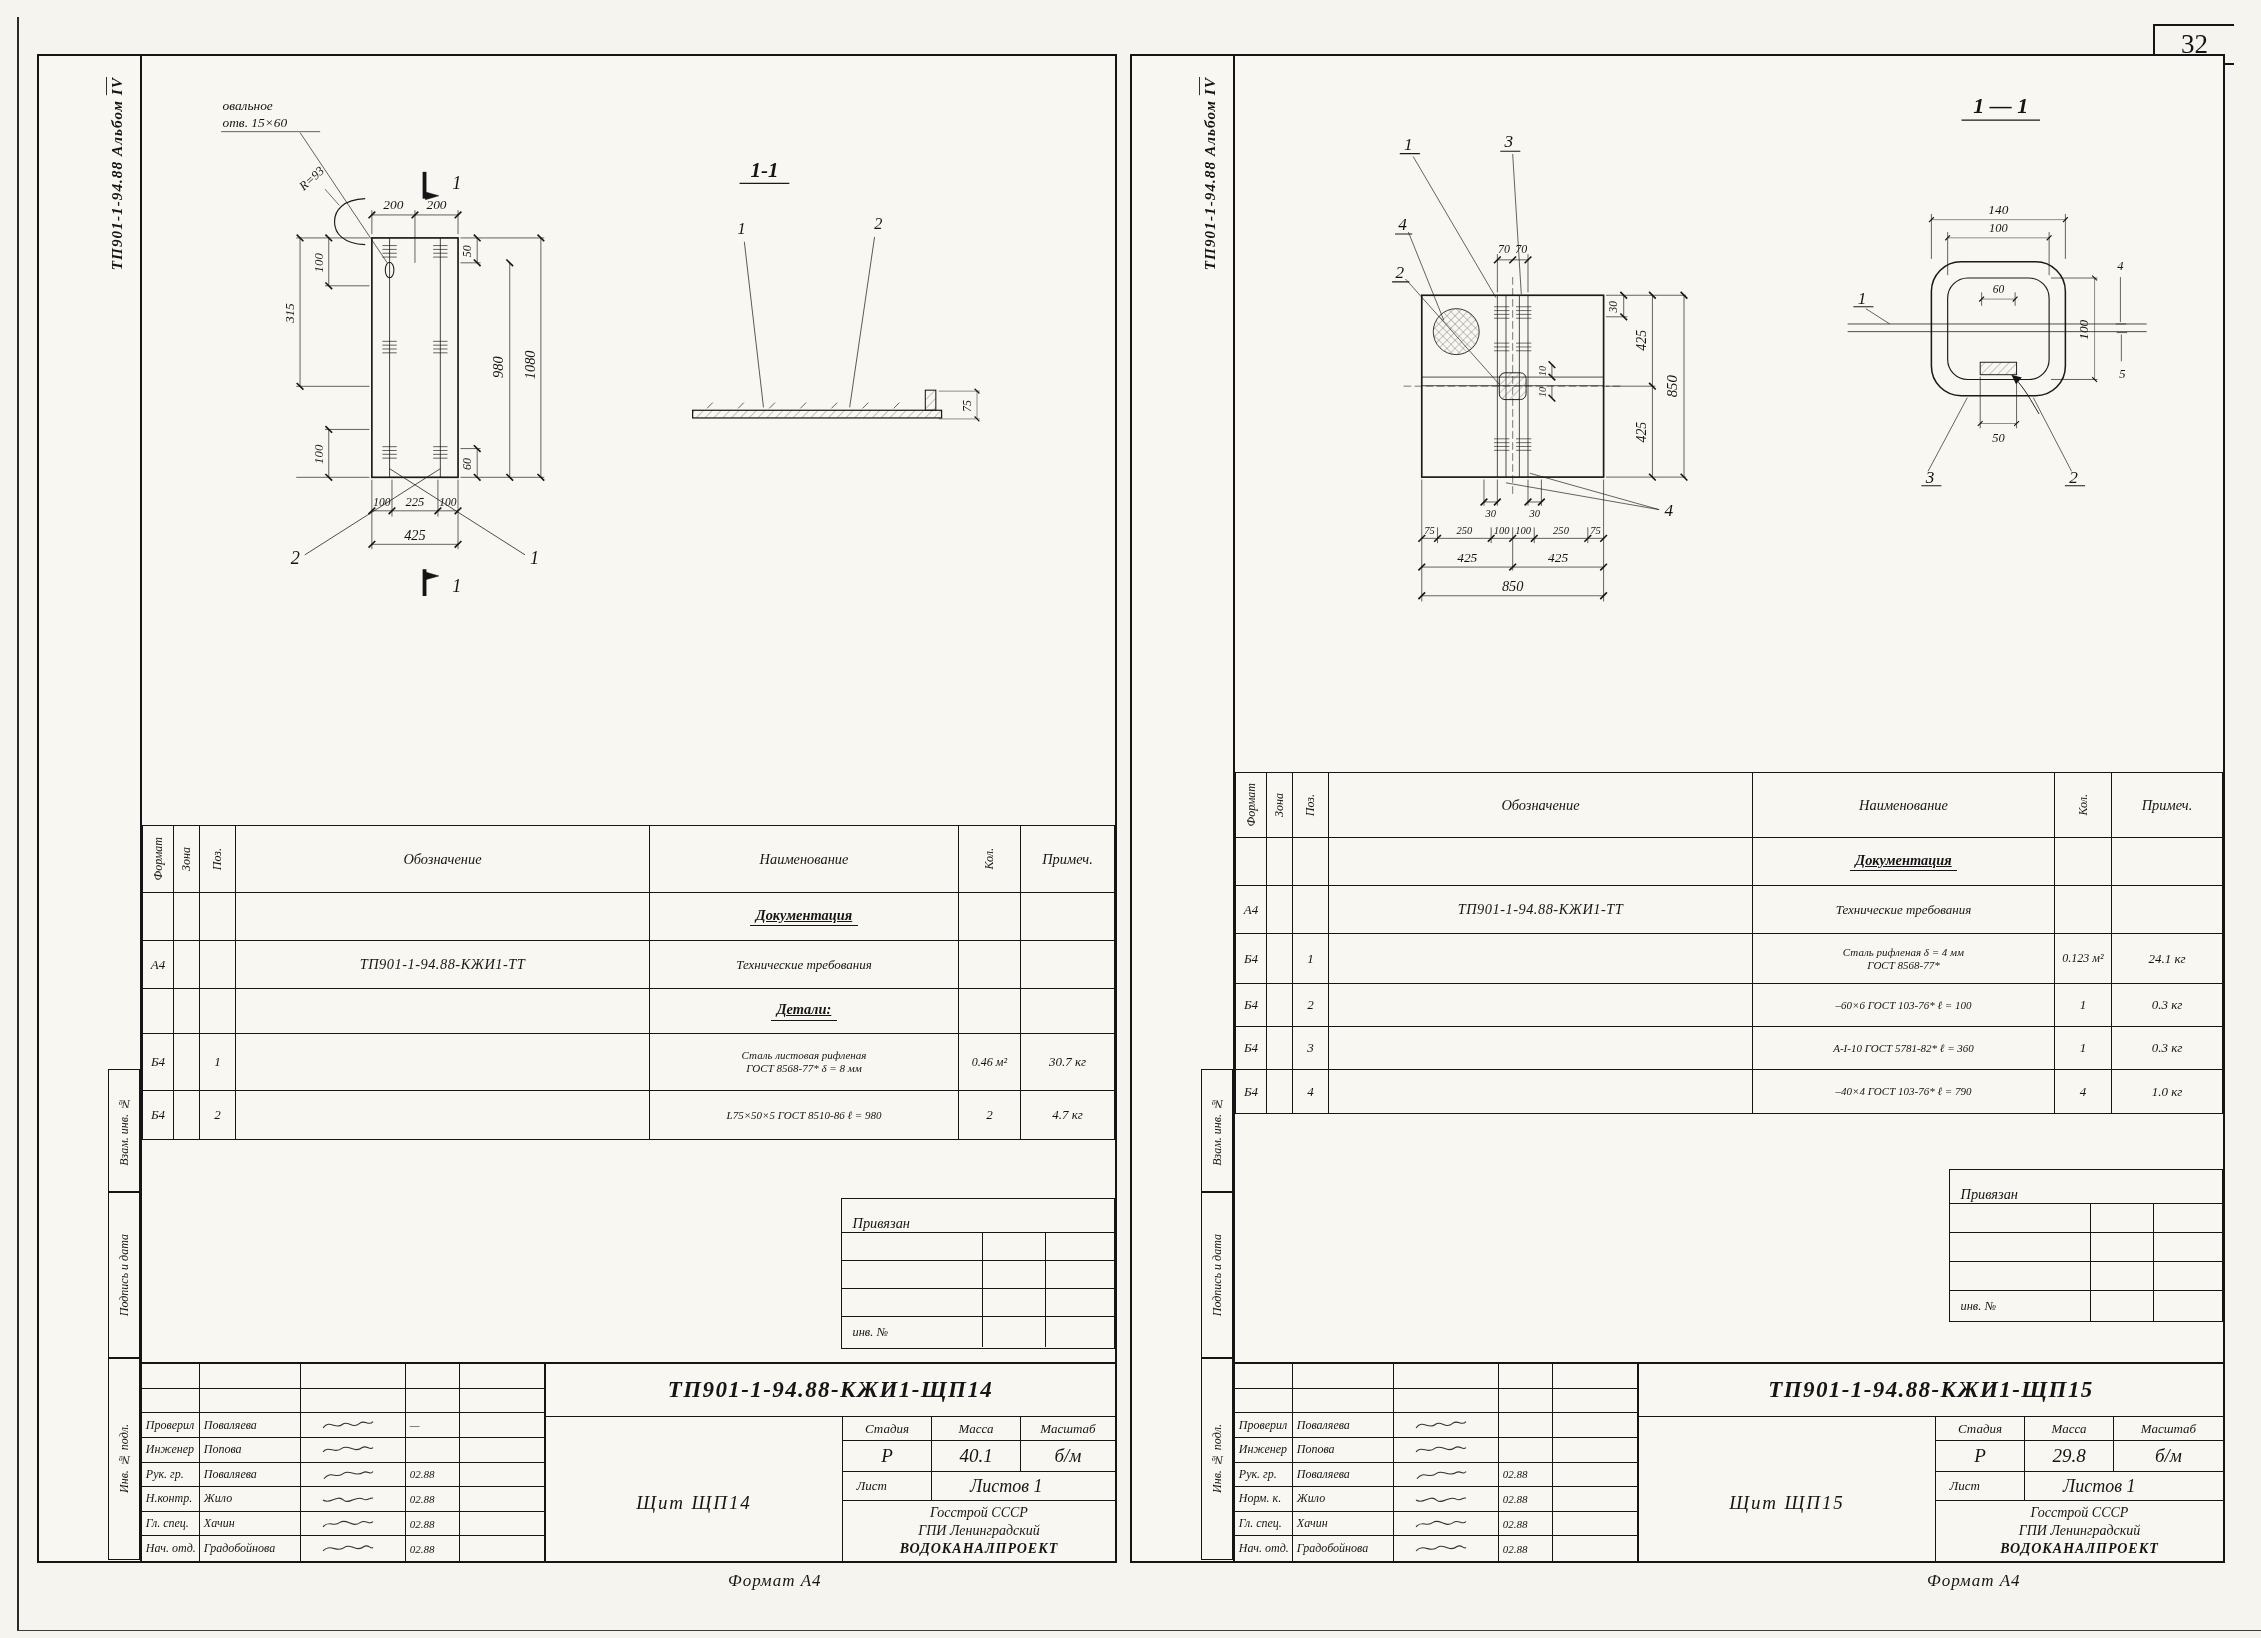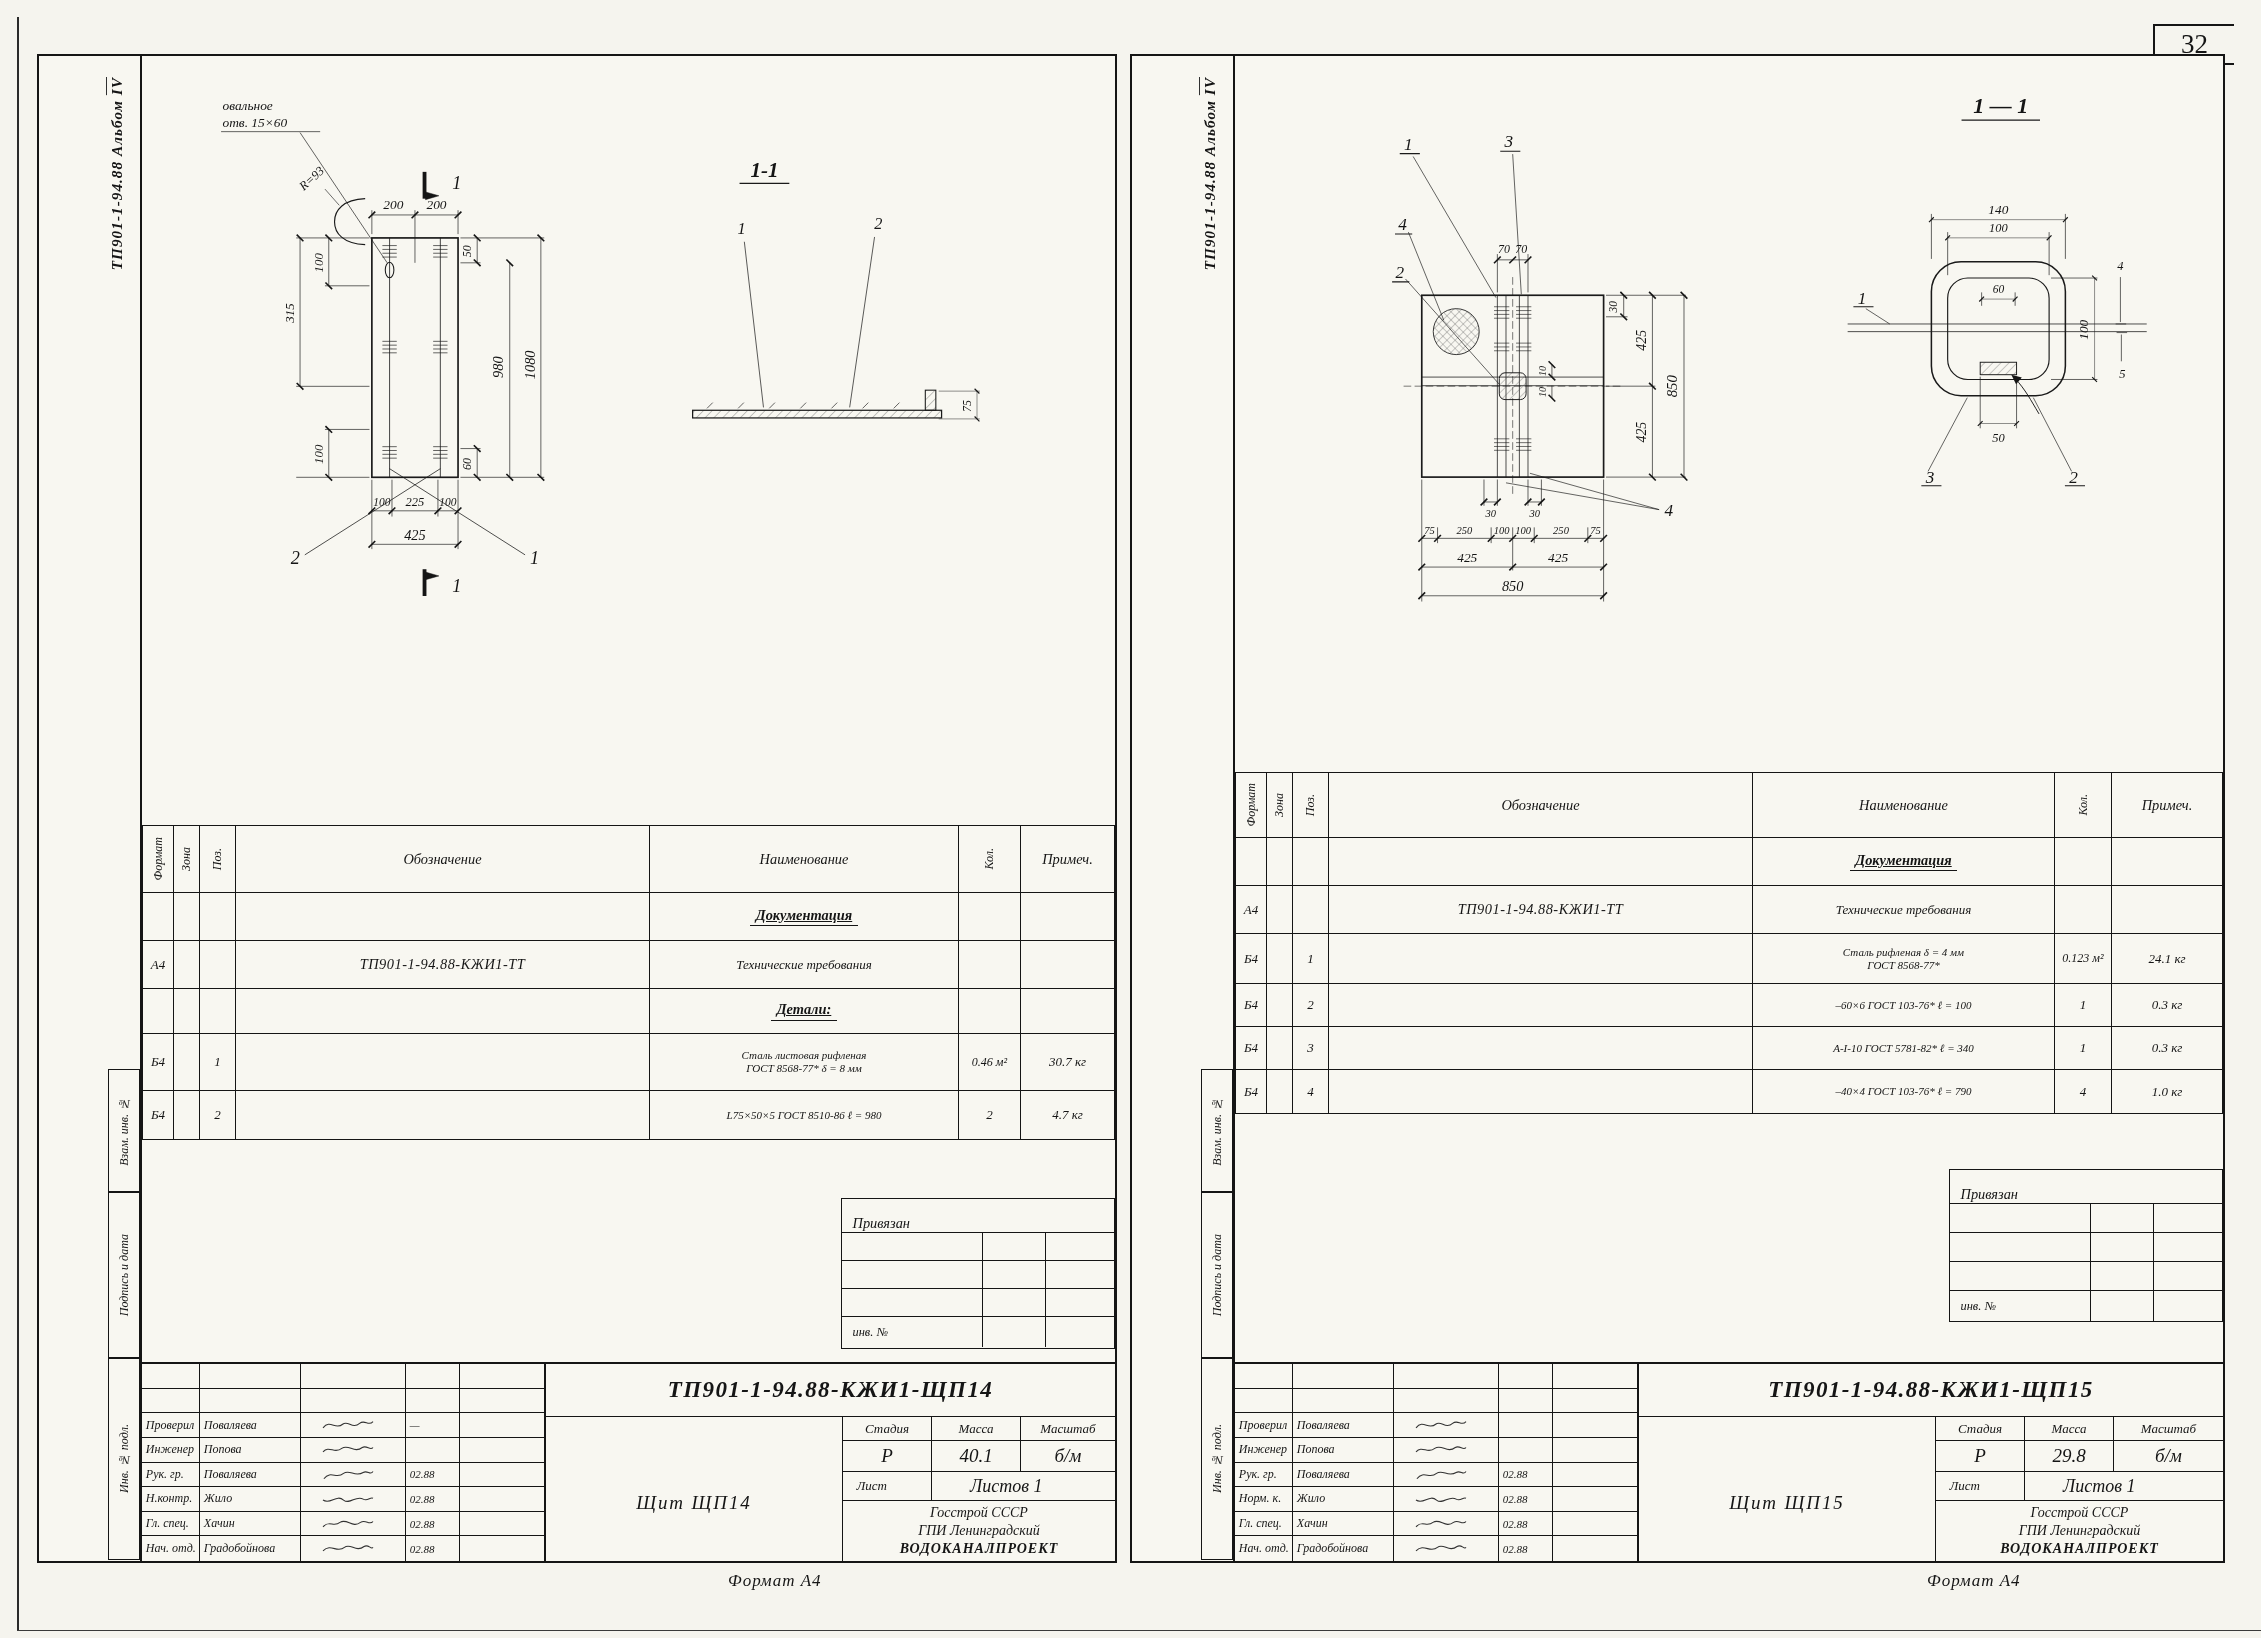--- a/index.html
+++ b/index.html
@@ -660,21 +660,21 @@
       <div class="srow" style="height:43px">
         <div class="c cf itm">
             <span>Б4</span>
           </div>
         <div class="c cz"></div>
         <div class="c cp itm">
             <span>3</span>
           </div>
         <div class="c cdR"></div>
         <div class="c cnR sml">
-            <span>А-I-10  ГОСТ 5781-82*  ℓ = 340</span>
+            <span>А-I-10  ГОСТ 5781-82*  ℓ = 360</span>
           </div>
         <div class="c ckR itm">
             <span>1</span>
           </div>
         <div class="c cr itm">
             <span>0.3 кг</span>
           </div>
       </div>
       <div class="srow" style="height:43px">
         <div class="c cf itm">

